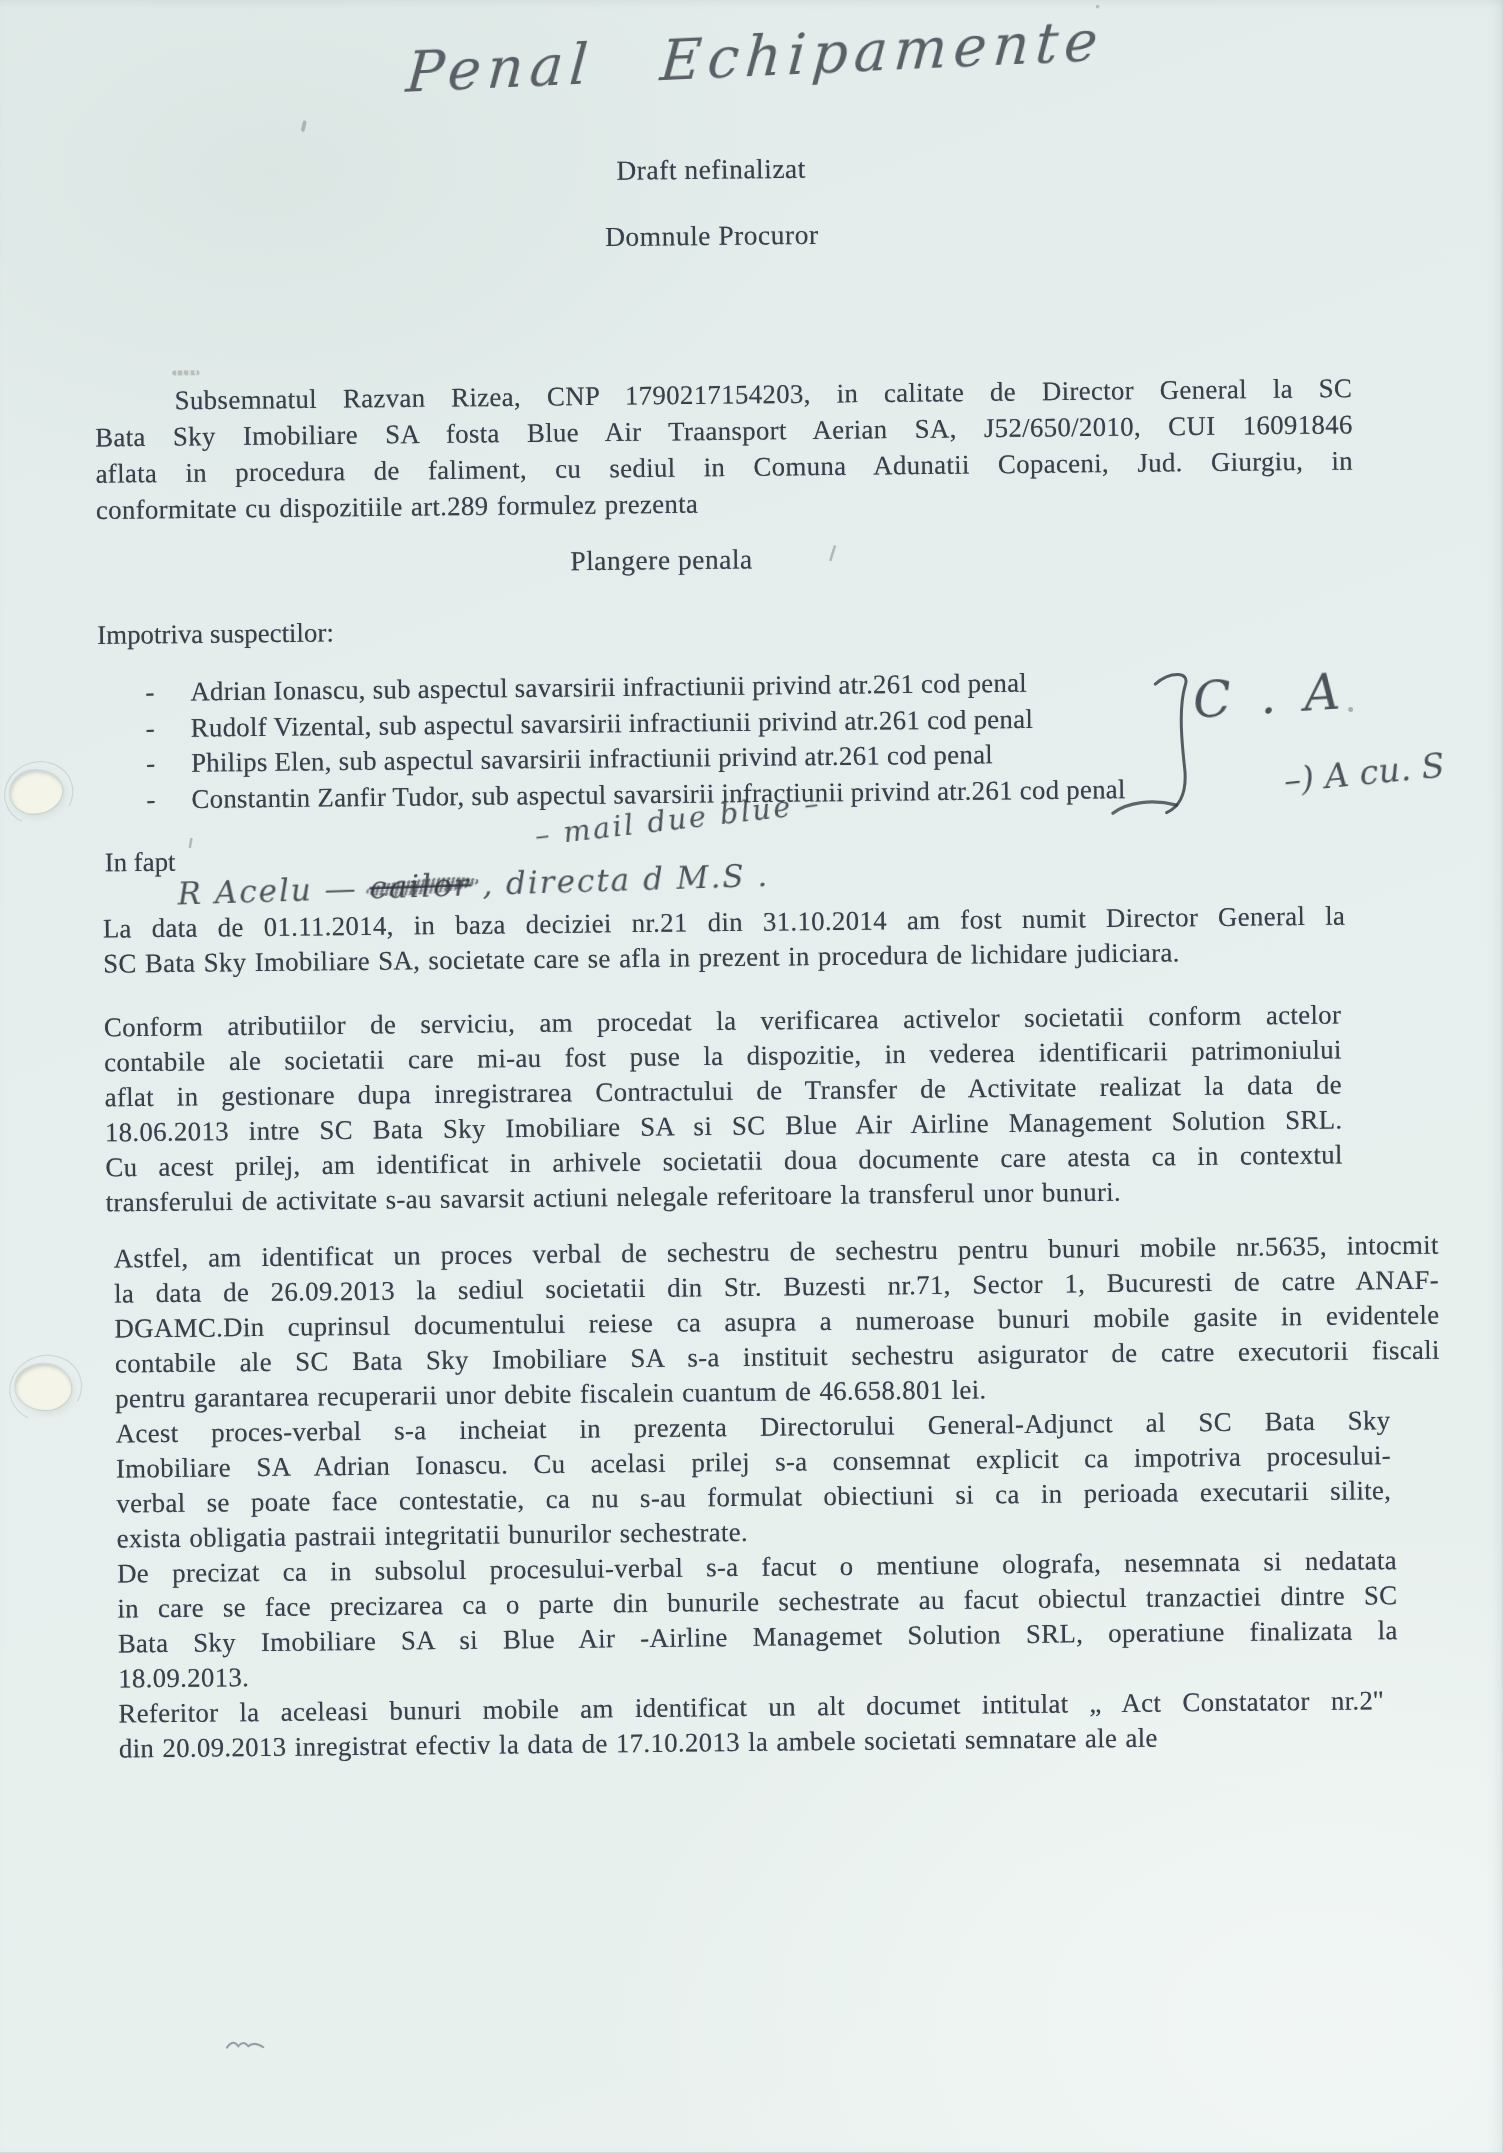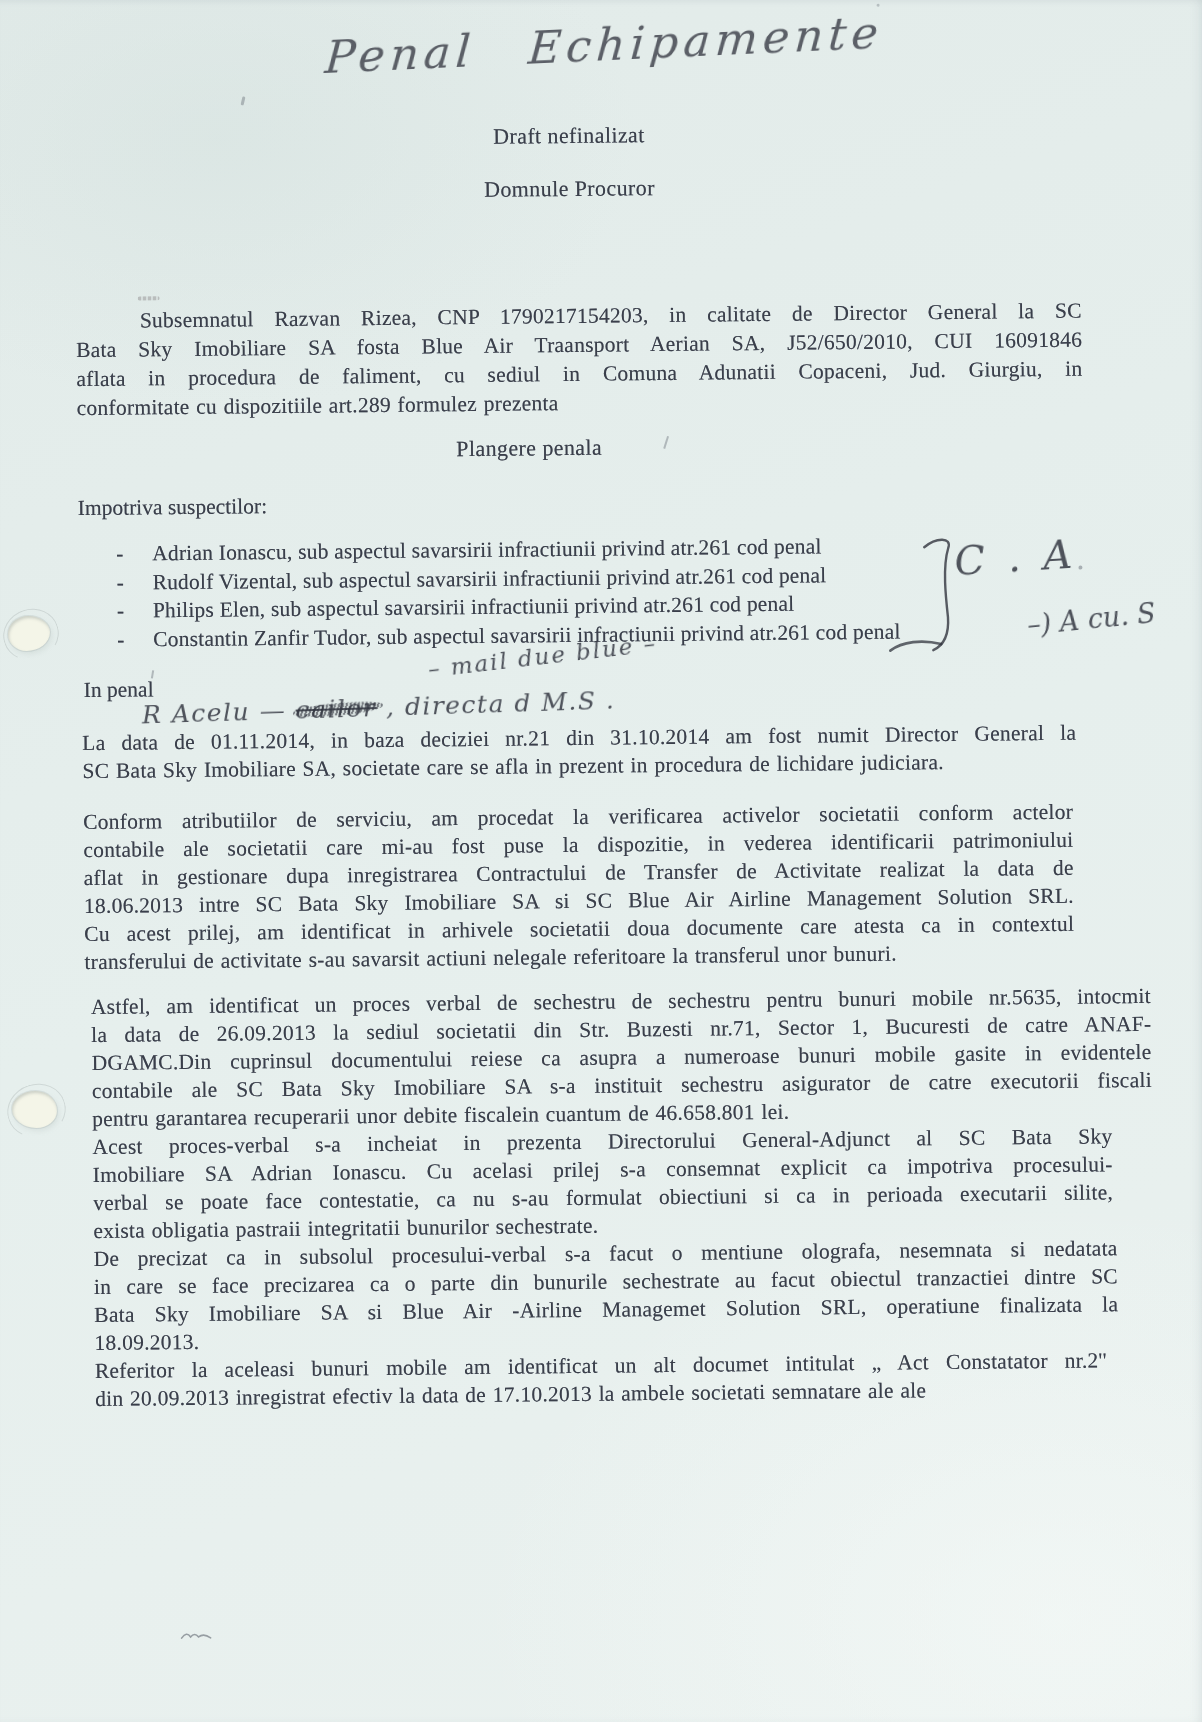--- a/index.html
+++ b/index.html
@@ -114,21 +114,21 @@
       <path d="M4 12 C 16 2, 32 2, 28 13 C 22 32, 25 62, 27 82 C 28 99, 23 110, 12 115" stroke="rgba(50,53,63,.8)" stroke-width="2.4" fill="none" stroke-linecap="round"></path>
     </svg>
     <svg class="svgmark" style="left:888px; top:646px;" width="58" height="18">
       <path d="M3 13 C 15 4, 35 2, 54 7" stroke="rgba(50,53,63,.75)" stroke-width="2.6" fill="none" stroke-linecap="round"></path>
     </svg>
     <div class="hand hand-ca">C . A</div>
     <div class="speck" style="left:1080px; top:576px; width:4px; height:4px; border-radius:50%; opacity:.7;"></div>
     <div class="hand hand-s4">–) A cu. S</div>
 
     <div class="hand hand-sc1">– mail due blue  –</div>
-    <div class="para fuzz" style="left:84px; top:678px;">In penal</div>
+    <div class="para fuzz" style="left:84px; top:678px;">In fapt</div>
     <div class="speck speck-infapt"></div>
     <div class="hand hand-sc2">
       <span>R Acelu  —</span>
       <span class="scratched">cailor</span>
       <span> , directa  d M.S .</span>
     </div>
 
     <div class="para fuzz" style="left:82px; top:729px; width:994px;">
         <div class="tline">La data de 01.11.2014, in baza deciziei nr.21 din 31.10.2014 am fost numit Director General la</div>
         <div class="tline last">SC Bata Sky Imobiliare SA, societate care se afla in prezent in procedura de lichidare judiciara.</div>

